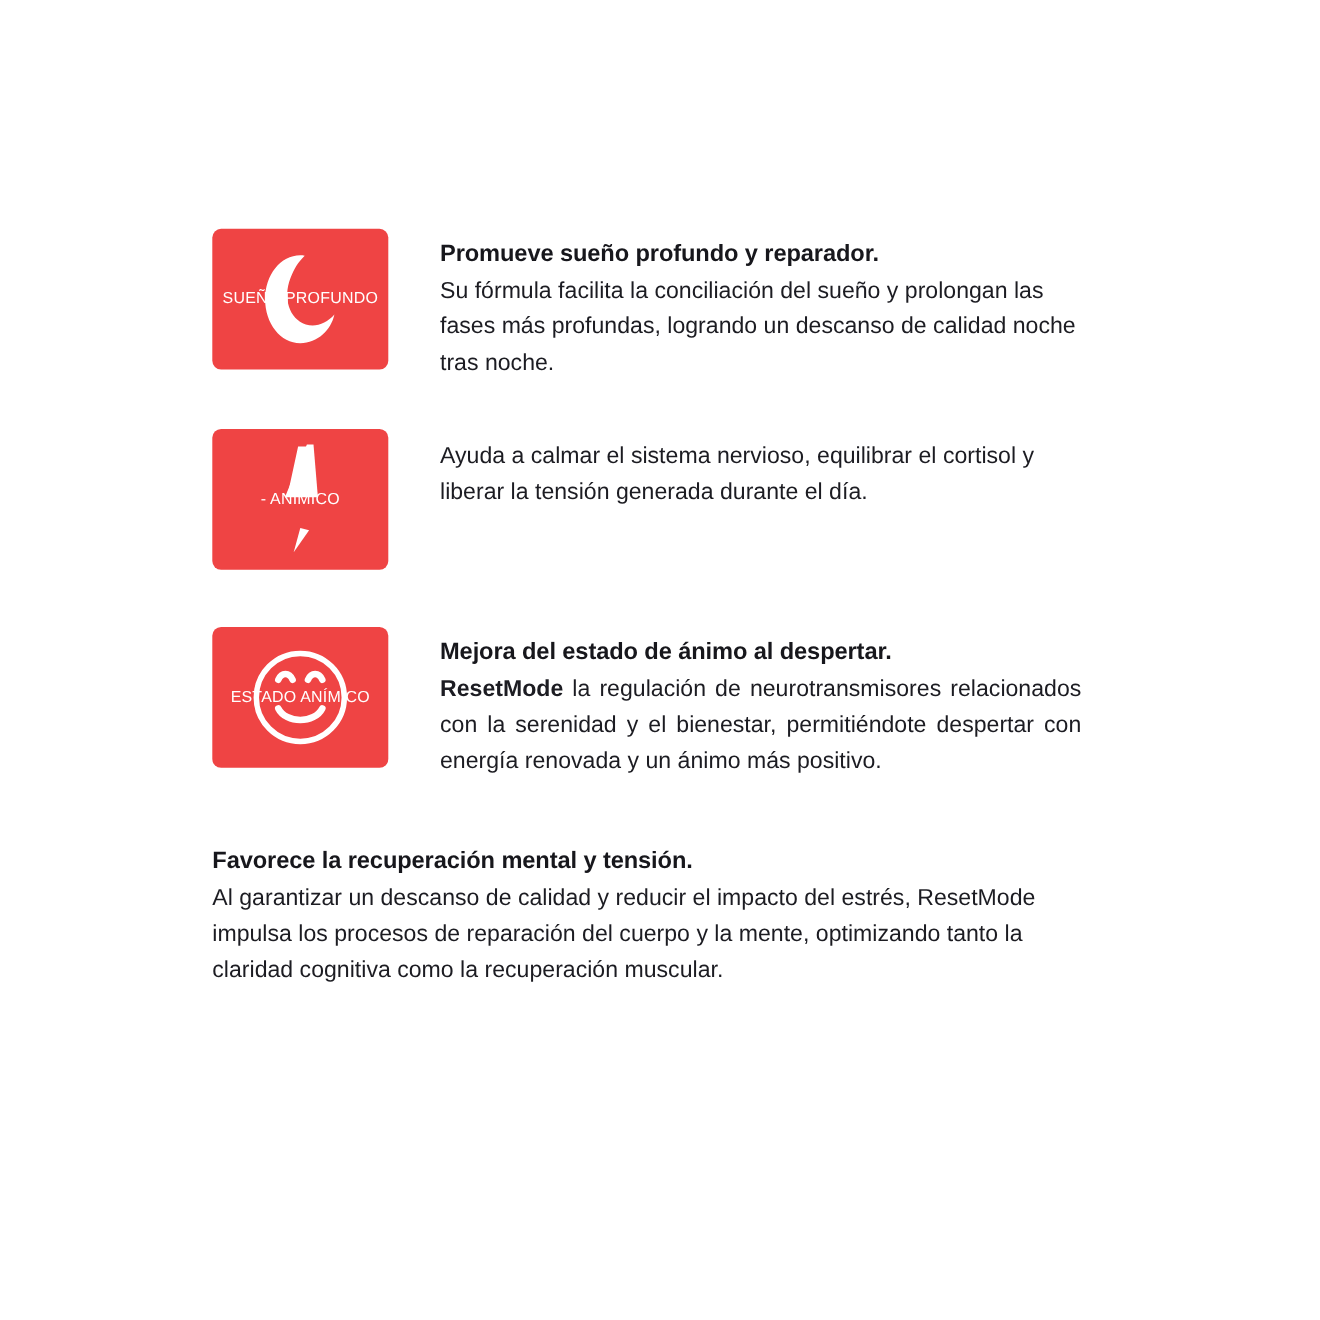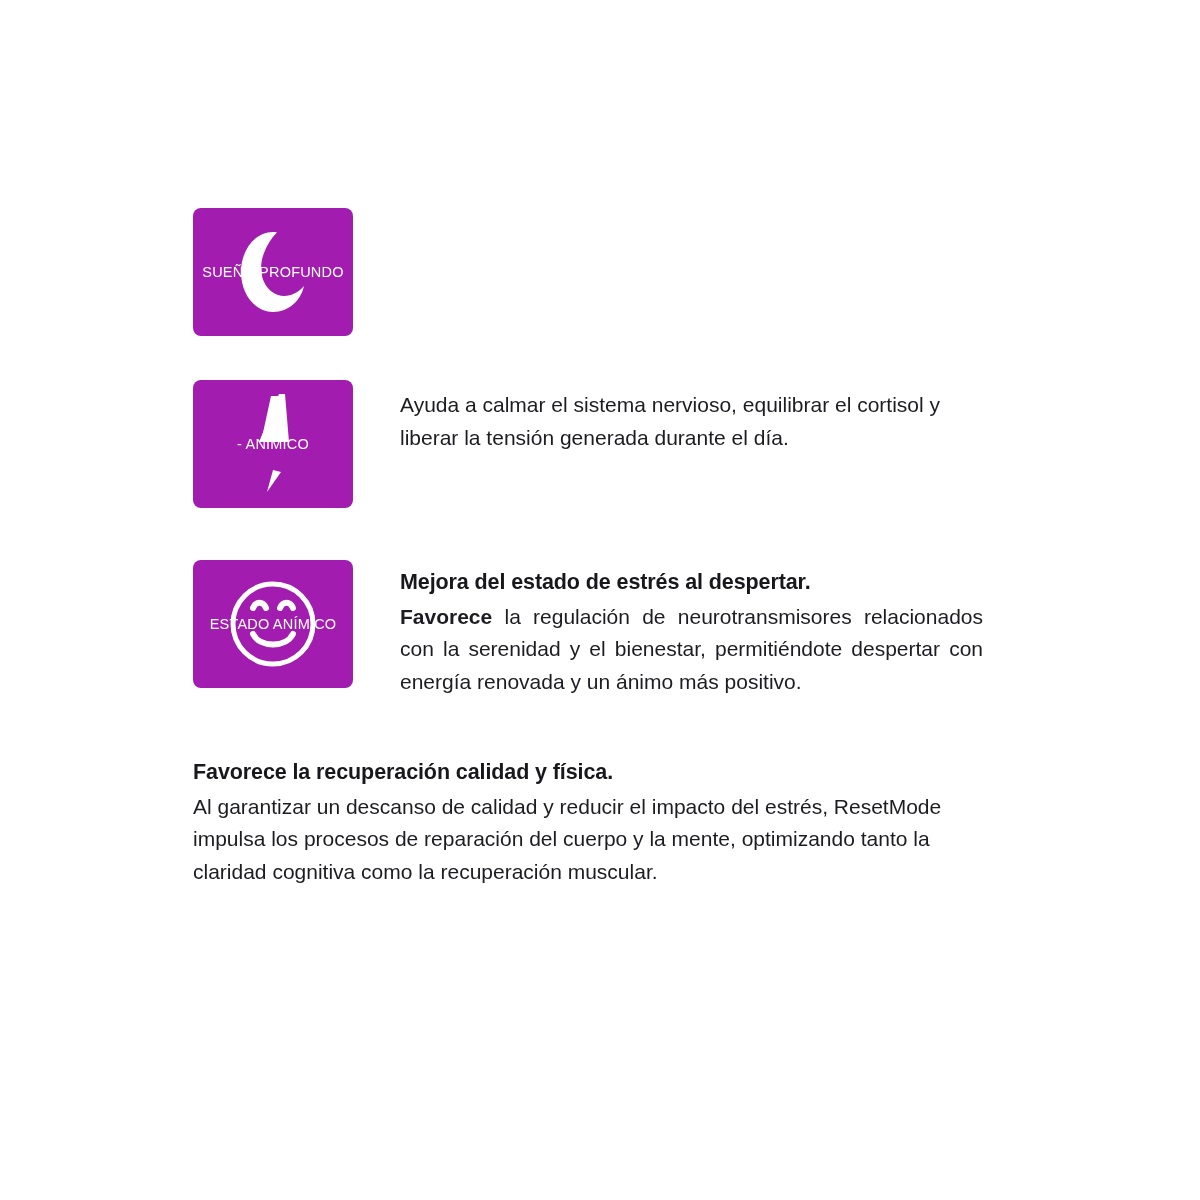--- a/index.html
+++ b/index.html
@@ -36,21 +36,21 @@
     align-items: flex-start;
     gap: 47px;
   }
 
   .icon-tile {
     position: relative;
     flex: 0 0 auto;
     width: 160px;
     height: 128px;
     border-radius: 8px;
-    background: #a21caf;
+    background: #ef4444;
     overflow: hidden;
   }
 
   .icon-tile .tile-label {
     position: absolute;
     left: 0;
     right: 0;
     top: 50%;
     transform: translateY(-50%);
     text-align: center;
@@ -111,20 +111,24 @@
 
   <div class="benefits-list">
 
     <div class="benefit-row row-0">
       <div class="icon-tile">
         <svg viewBox="0 0 160 128" xmlns="http://www.w3.org/2000/svg">
           <path d="M80 24 C62 24 48 42 48 64 C48 86 62 104 80 104 C96 104 108 92 111 78 C104 86 94 90 85 87 C70 82 64 63 71 45 C74 37 78 30 84 24.4 C82.7 24.1 81.4 24 80 24 Z" fill="#ffffff"></path>
         </svg>
         <div class="tile-label">SUEÑO PROFUNDO</div>
       </div>
+      <div class="benefit-text">
+        <p class="benefit-title">Promueve sueño profundo y reparador.</p>
+        <p class="benefit-body">Su fórmula facilita la conciliación del sueño y prolongan las fases más profundas, logrando un descanso de calidad noche tras noche.</p>
+      </div>
     </div>
 
     <div class="benefit-row row-1">
       <div class="icon-tile">
         <svg viewBox="0 0 160 128" xmlns="http://www.w3.org/2000/svg">
           <path d="M86 16 L74 58 L96 58 L68 62 L78 16 Z" fill="#ffffff"></path>
           <path d="M86 14 L66 62 L96 62 L92 14 Z" fill="#ffffff"></path>
           <path d="M80 90 L74 112 L88 92 Z" fill="#ffffff"></path>
         </svg>
         <div class="tile-label">- ANÍMICO</div>
@@ -138,26 +142,26 @@
       <div class="icon-tile">
         <svg viewBox="0 0 160 128" xmlns="http://www.w3.org/2000/svg">
           <circle cx="80" cy="64" r="40" fill="none" stroke="#ffffff" stroke-width="5"></circle>
           <path d="M60 48 C63 41 70 41 73 48" fill="none" stroke="#ffffff" stroke-width="6" stroke-linecap="round"></path>
           <path d="M87 48 C90 41 97 41 100 48" fill="none" stroke="#ffffff" stroke-width="6" stroke-linecap="round"></path>
           <path d="M60 74 C67 88 93 88 100 74" fill="none" stroke="#ffffff" stroke-width="6" stroke-linecap="round"></path>
         </svg>
         <div class="tile-label">ESTADO ANÍMICO</div>
       </div>
       <div class="benefit-text">
-        <p class="benefit-title">Mejora del estado de estrés al despertar.</p>
-        <p class="benefit-body justify"><span class="lead">Favorece</span><span> la regulación de neurotransmisores relacionados con la serenidad y el bienestar, permitiéndote despertar con energía renovada y un ánimo más positivo.</span></p>
+        <p class="benefit-title">Mejora del estado de ánimo al despertar.</p>
+        <p class="benefit-body justify"><span class="lead">ResetMode</span><span> la regulación de neurotransmisores relacionados con la serenidad y el bienestar, permitiéndote despertar con energía renovada y un ánimo más positivo.</span></p>
       </div>
     </div>
 
     <div class="benefit-row row-3">
       <div class="benefit-text">
-        <p class="benefit-title">Favorece la recuperación calidad y física.</p>
+        <p class="benefit-title">Favorece la recuperación mental y tensión.</p>
         <p class="benefit-body">Al garantizar un descanso de calidad y reducir el impacto del estrés, ResetMode impulsa los procesos de reparación del cuerpo y la mente, optimizando tanto la claridad cognitiva como la recuperación muscular.</p>
       </div>
     </div>
 
   </div>
 </div>
 
 </body></html>

